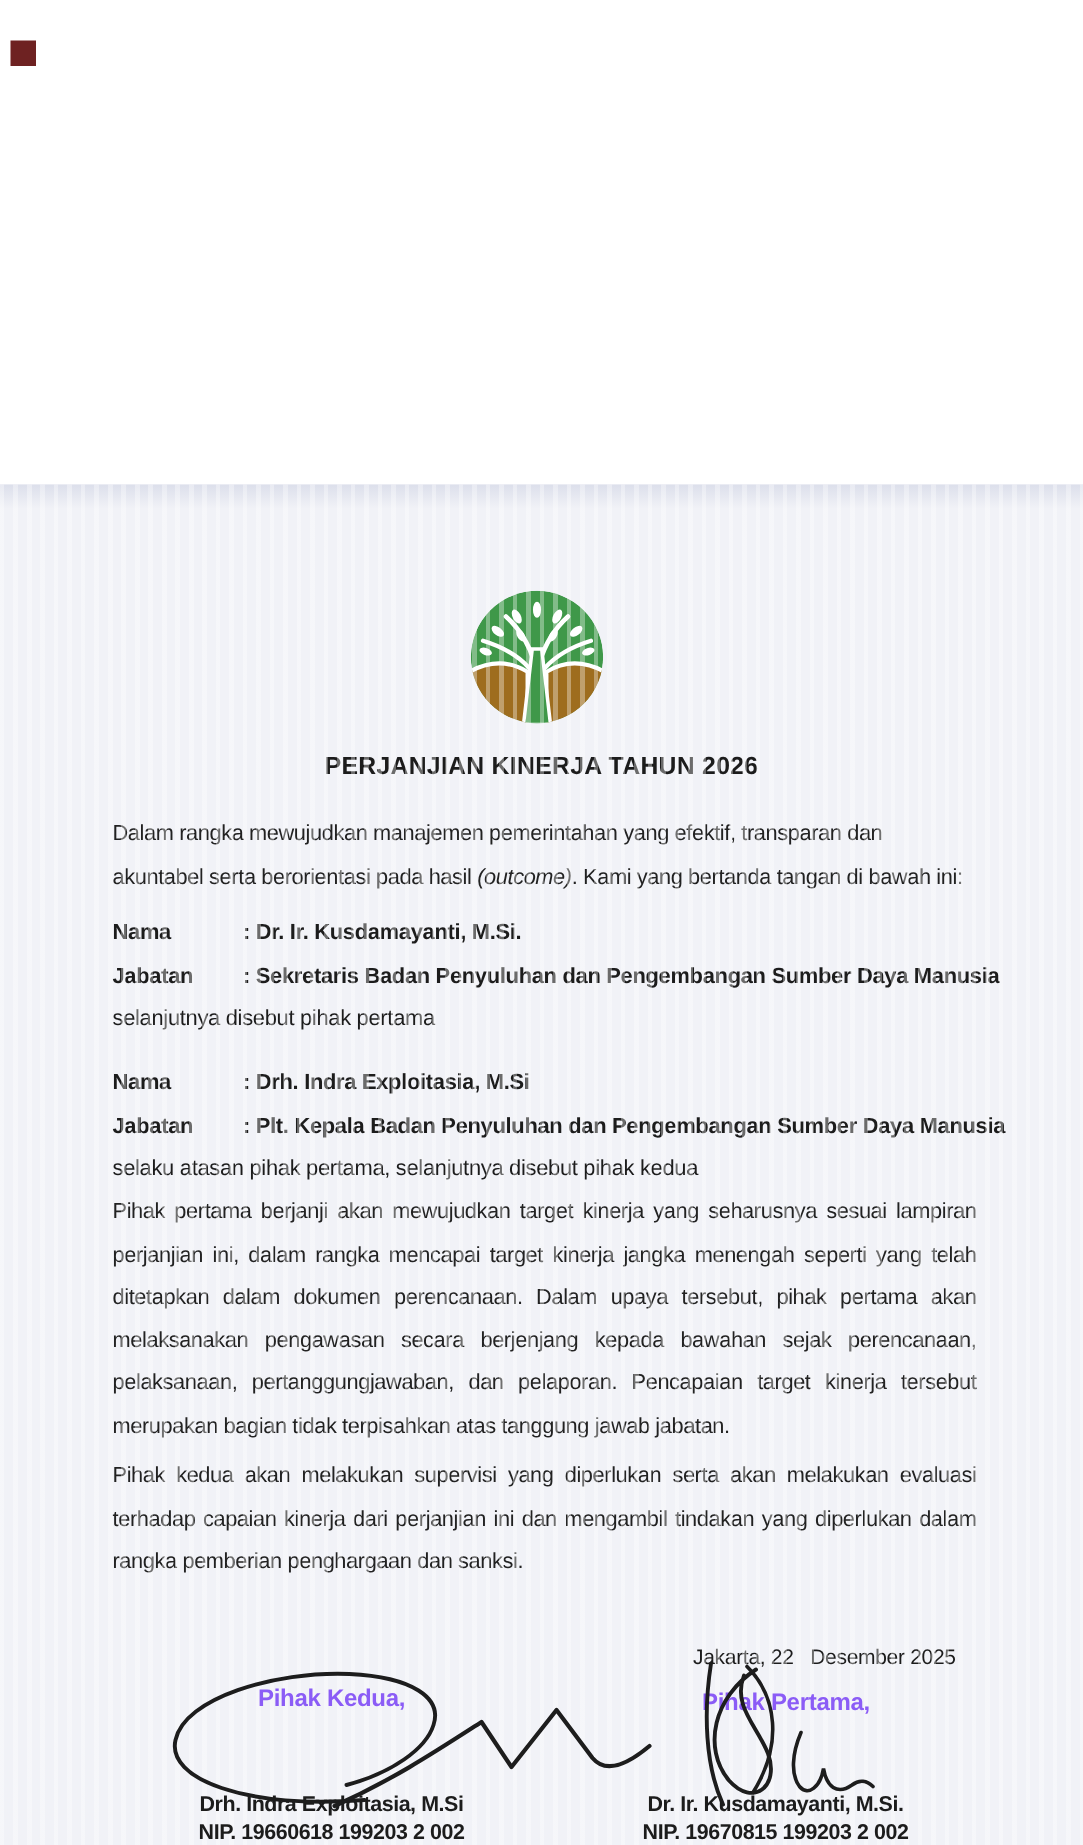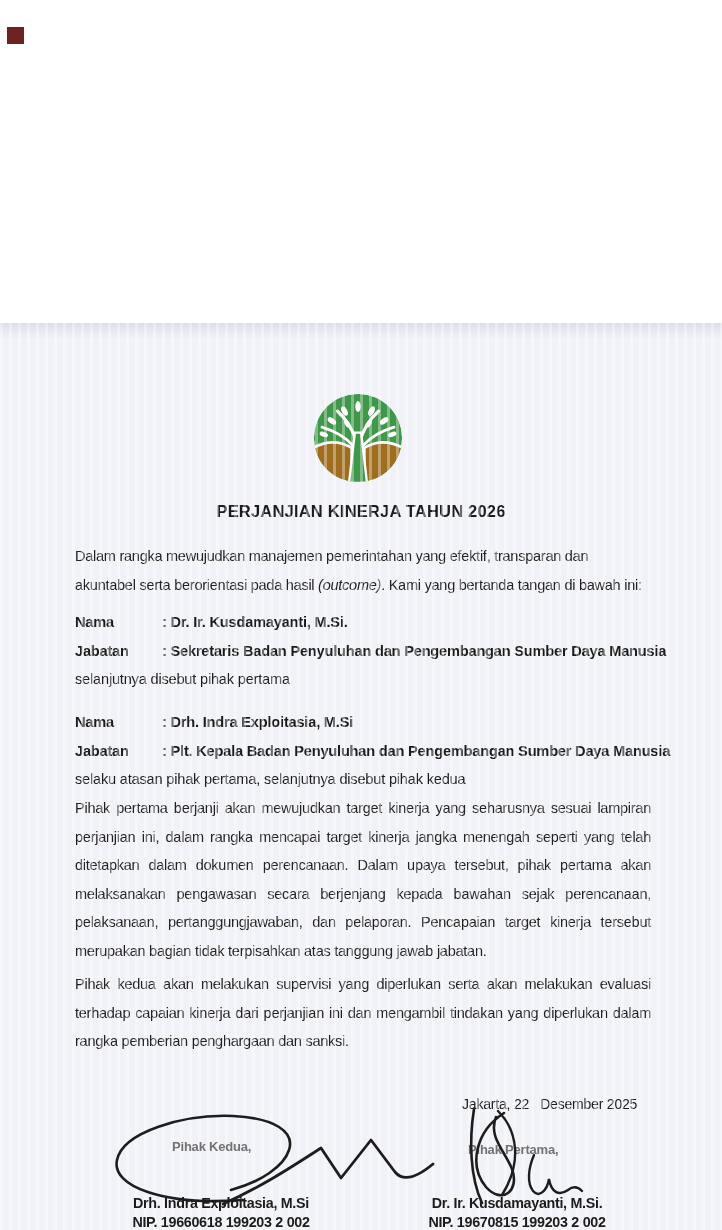--- a/index.html
+++ b/index.html
@@ -23,21 +23,21 @@
   .par3{top:647px;}
   .party{position:absolute;left:75px;width:576px;font-size:14.6px;letter-spacing:-0.2px;
     line-height:28.5px;color:#1c1c1c;}
   .party1{top:285px;}
   .party2{top:385px;}
   .prow{white-space:nowrap;font-weight:700;}
   .plabel{display:inline-block;width:87px;font-weight:700;}
   .pnote{font-weight:400;}
   .date{position:absolute;left:462px;top:773px;font-size:14px;letter-spacing:-0.2px;
     color:#1c1c1c;white-space:pre;}
-  .role{position:absolute;font-size:13px;font-weight:700;letter-spacing:-0.2px;color:#737373;z-index:2;margin-top:15px;}
+  .role{position:absolute;font-size:16px;font-weight:700;letter-spacing:-0.2px;color:#8b5cf6;z-index:2;}
   .role-left{left:172px;top:801px;}
   .role-right{left:468px;top:804px;}
   .sig{position:absolute;z-index:3;}
   .sig-left{left:103px;top:785px;}
   .sig-right{left:452px;top:780px;}
   .sigblock{position:absolute;top:871px;width:270px;text-align:center;z-index:1;
     font-size:14.3px;font-weight:700;letter-spacing:-0.3px;line-height:19px;color:#1c1c1c;}
   .sigblock-left{left:86px;}
   .sigblock-right{left:382px;}
 </style>

